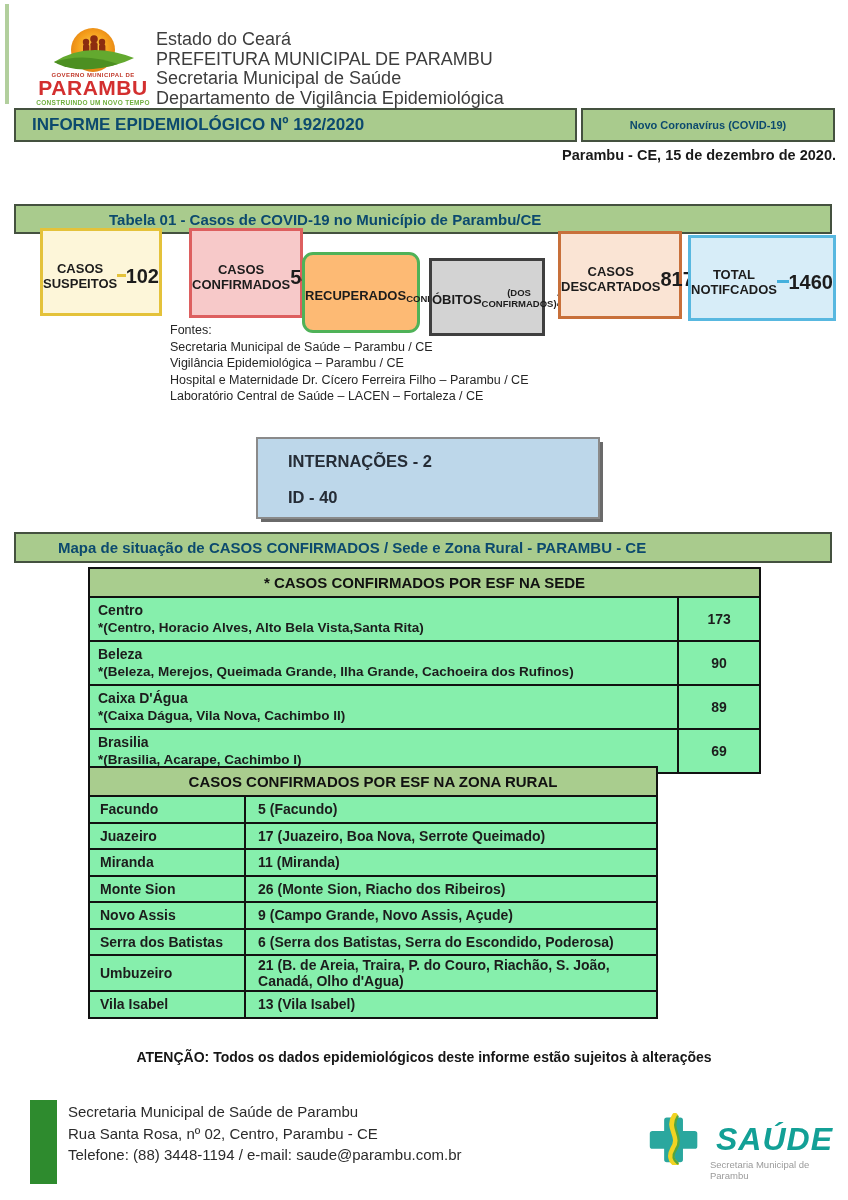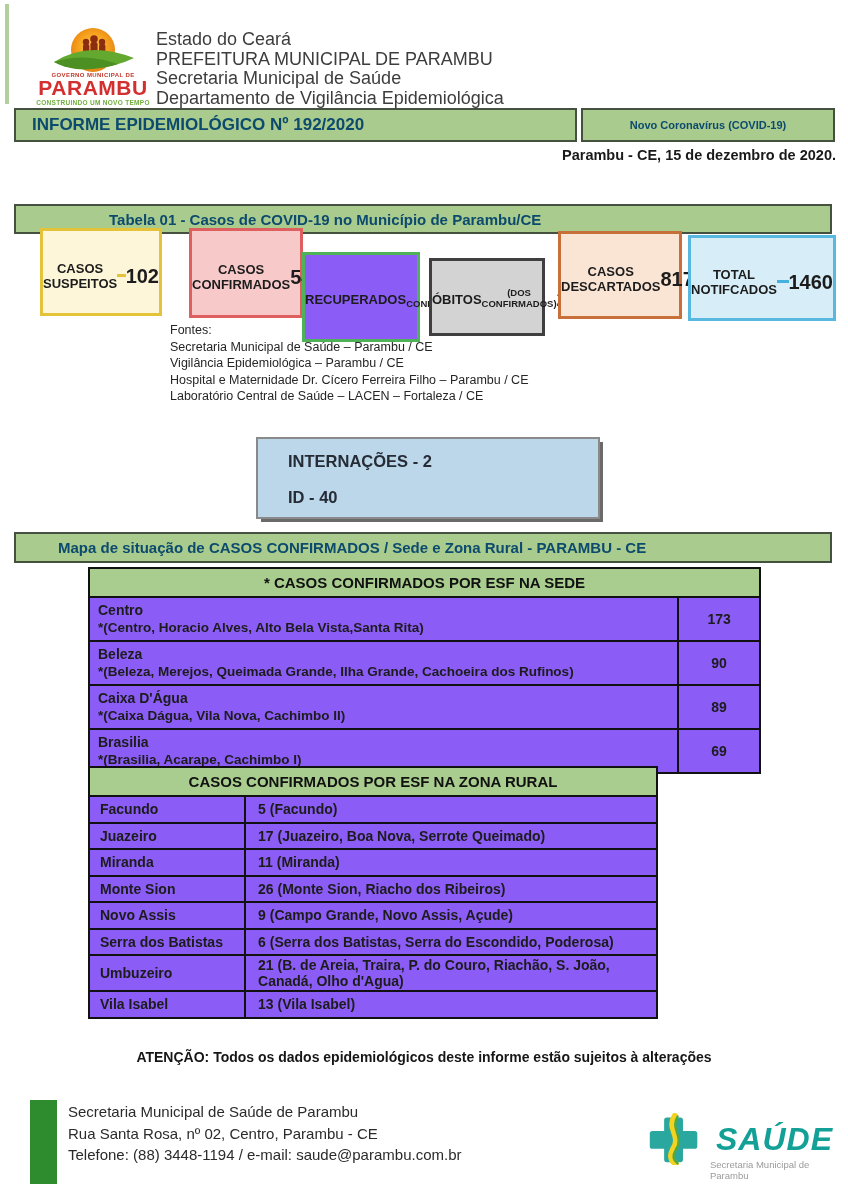--- a/index.html
+++ b/index.html
@@ -36,21 +36,21 @@
     display:flex;align-items:center;text-align:center;
   }
   .stat .lbl{font-weight:bold;font-size:13px;line-height:15px;margin-top:8px;}
   .stat .sub{font-weight:bold;font-size:9.5px;line-height:11px;margin-top:1px;}
   .stat .rule{height:3px;width:76%;margin-top:7px;}
   .stat .val{font-weight:bold;font-size:20px;margin-top:9px;}
   .s-susp{left:0;top:1px;width:122px;height:88px;border-color:#e4c23a;background:#fdf6d9;}
   .s-susp .rule{background:#e4c23a;}
   .s-conf{left:131px;top:1px;width:114px;height:90px;border-color:#dd5f5f;background:#f7c9c9;margin-left:18px;}
   .s-conf .rule{background:#dd4f4f;}
-  .s-recu{left:262px;top:25px;width:118px;height:90px;border-color:#4fb258;background:#8b5cf6;}
+  .s-recu{left:262px;top:25px;width:118px;height:81px;border-color:#4fb258;background:#fdba74;border-radius:11px;}
   .s-recu .rule{background:#3fae4e;margin-top:5px;}
   .s-recu .lbl{margin-top:5px;}
   .s-recu .val{margin-top:6px;}
   .s-obit{left:389px;top:31px;width:116px;height:78px;border-color:#3f3f3f;background:#d3d3d3;}
   .s-obit .rule{background:#1a1a1a;height:4px;margin-top:5px;}
   .s-obit .lbl{margin-top:5px;}
   .s-obit .val{margin-top:5px;}
   .s-desc{left:518px;top:4px;width:124px;height:88px;border-color:#c8703a;background:#fae4d4;justify-content:space-between;}
   .s-desc .rule{background:#c8703a;}
   .s-tota{left:648px;top:8px;width:148px;height:86px;border-color:#58b8e0;background:#d7edf8;}
@@ -62,21 +62,21 @@
   
   .internacoes{
     position:absolute;left:256px;top:437px;width:344px;height:82px;box-sizing:border-box;
     background:#bdd7ea;border:2px solid #8a8a8a;box-shadow:4px 4px 0 -1px #6a6a6a;
     padding:13px 0 0 30px;
   }
   .internacoes .ln{font-size:16.5px;font-weight:bold;color:#252c36;}
   .internacoes .ln2{margin-top:17px;}
 
   
-  table{border-collapse:collapse;position:absolute;background:#8b5cf6;}
+  table{border-collapse:collapse;position:absolute;background:#86efac;}
   .tbl-sede{left:88px;top:567px;width:673px;}
   .tbl-rural{left:88px;top:766px;width:570px;}
   th,td{border:2px solid #111;box-sizing:border-box;}
   th{background:#a9cd8e;height:29px;font-size:15px;font-weight:bold;color:#111;text-align:center;}
   .tbl-sede td{height:44px;vertical-align:middle;}
   .tbl-sede td.info{padding-left:8px;}
   .tbl-sede .nm{font-weight:bold;font-size:14px;line-height:17px;}
   .tbl-sede .dt{font-weight:bold;font-size:13.5px;line-height:17px;}
   .tbl-sede td.num{width:82px;text-align:center;font-weight:bold;font-size:14px;}
   .tbl-rural td{height:26.5px;font-weight:bold;font-size:14px;vertical-align:middle;}

